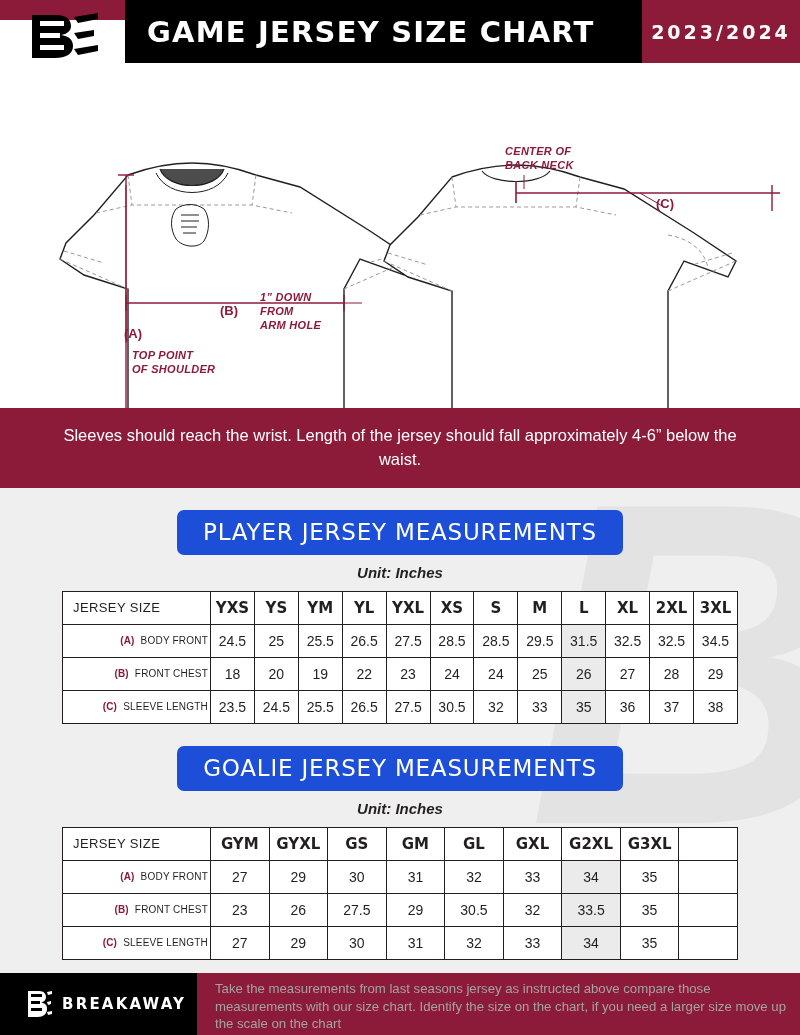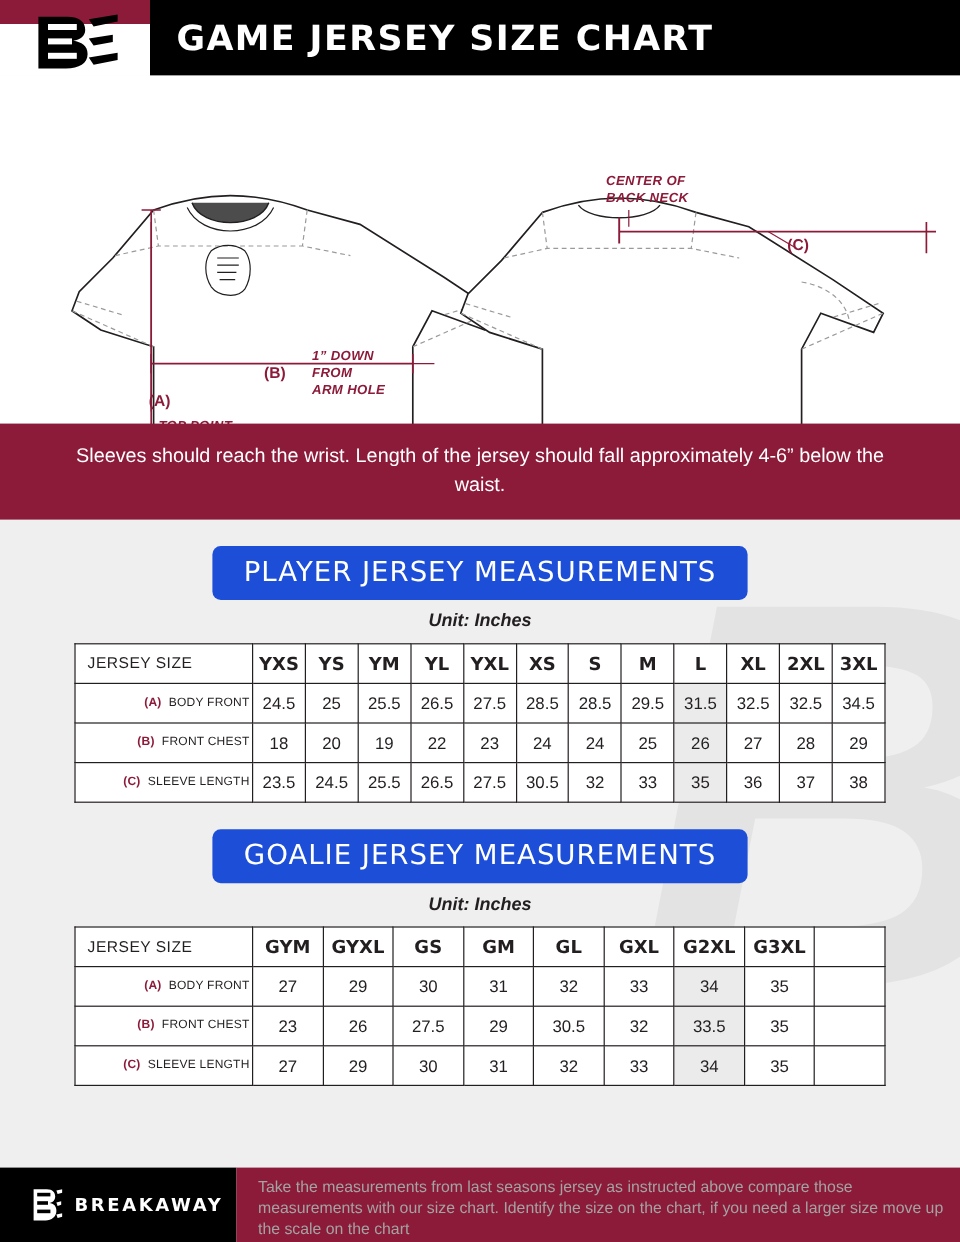--- a/index.html
+++ b/index.html
@@ -80,21 +80,21 @@
     justify-content: center;
     font-size: 19px;
     font-weight: bold;
     letter-spacing: 3px;
     font-family: "DejaVu Sans", sans-serif;
   }
 
   
   .diagram {
     position: relative;
-    height: 290px;
+    height: 345px;
     background: #ffffff;
     z-index: 2;
   }
   .callout {
     position: absolute;
     font-style: italic;
     font-weight: bold;
     font-size: 11px;
     color: #8c1b3a;
     line-height: 1.25;
@@ -245,20 +245,21 @@
           <path d="M48 6 L72 2 L72 8 L52 12 Z"></path>
           <path d="M48 22 L68 19 L68 25 L52 28 Z"></path>
           <path d="M48 38 L72 34 L72 40 L52 44 Z"></path>
         </g>
       </svg>
     </div>
   </div>
   <div class="title-bar">
     <div class="title">GAME JERSEY SIZE CHART</div>
   </div>
+  <div class="season">2023/2024</div>
 </div>
 
 <div class="diagram">
 
   <svg width="800" height="345" viewBox="0 0 800 345" style="position:absolute;left:0;top:0;">
 
     <g fill="#ffffff" stroke="#231f20" stroke-width="1.4">
       <path d="M128 112 C150 104 170 100 192 100 C214 100 234 104 256 112
                L300 124 L370 168 L412 196 L404 212 L360 196 L344 226
                L344 358 L128 358 L128 226 L84 212 L60 196 L66 180

